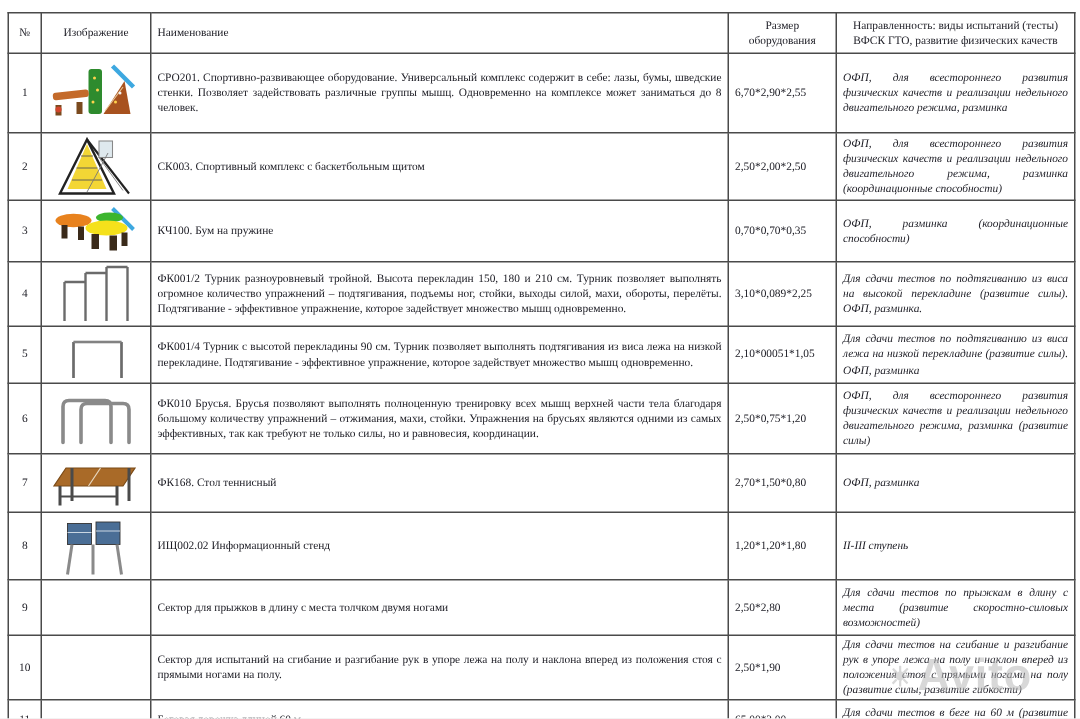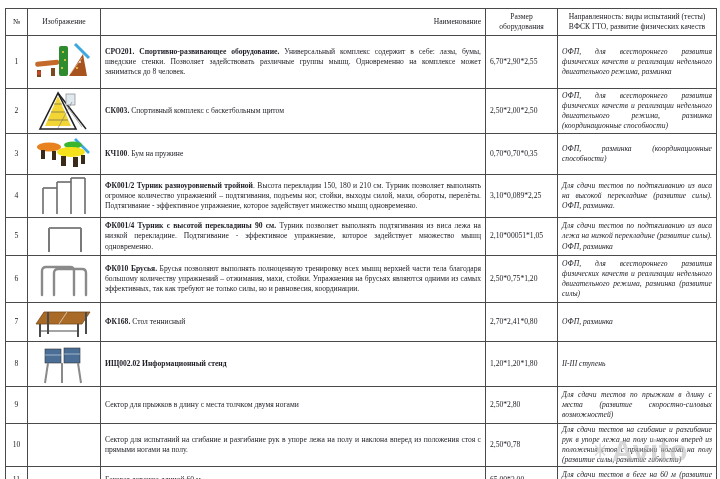--- a/index.html
+++ b/index.html
@@ -11,29 +11,29 @@
   table.equip {
     position:absolute; left:5px; top:8px; width:711px;
     border-collapse:collapse; table-layout:fixed;
     font-size:7.6px; line-height:1.32;
   }
   table.equip td, table.equip th {
     border:1px solid #4a4a4a; padding:1px 4px; vertical-align:middle;
     overflow:hidden;
   }
   th { font-weight:normal; text-align:center; padding:2px 3px; }
-  th.name-h { text-align:right; padding-left:5px;margin-top:27px; }
+  th.name-h { text-align:left; padding-left:5px;margin-top:27px; }
   td.num { text-align:center; }
   td.img { text-align:center; padding:1px; }
   td.name { text-align:justify; vertical-align:middle; padding:2px 5px; }
   td.name.indent .name-text { text-indent:16px; }
   .name-text { display:inline; }
   td.size { text-align:left; }
   td.dir { text-align:justify; vertical-align:top; padding:2px 4px;font-style:italic; }
-  .b { font-weight:bold; }
+  .b { font-weight:normal; }
   svg.equip-icon { display:block; margin:0 auto; }
   .watermark {
     position:absolute; left:592px; top:430px; width:126px; height:42px;
     display:flex; align-items:center; gap:3px;
     color:#b9b9b9; opacity:0.55; pointer-events:none;
     font-family:"Liberation Sans", sans-serif; font-weight:bold;
     font-size:30px; letter-spacing:0.5px;
     text-shadow:0 0 2px #ffffff;
   }
   .watermark .wm-leaf { font-size:18px; line-height:1; }
@@ -179,21 +179,21 @@
               <g stroke="#4a4a4a" stroke-width="2">
                 <line x1="8" y1="20" x2="8" y2="33"></line>
                 <line x1="46" y1="20" x2="46" y2="33"></line>
                 <line x1="54" y1="8" x2="54" y2="30"></line>
                 <line x1="16" y1="8" x2="16" y2="30"></line>
               </g>
               <line x1="8" y1="27" x2="46" y2="27" stroke="#4a4a4a" stroke-width="1.2"></line>
             </svg>
           </td>
           <td class="name"><span class="name-text"><span class="b">ФК168.</span> Стол теннисный</span></td>
-          <td class="size">2,70*2,41*0,80</td>
+          <td class="size">2,70*1,50*0,80</td>
           <td class="dir">ОФП, разминка</td>
         </tr>
         <tr style="height: 38px;">
           <td class="num">8</td>
           <td class="img">
             <svg class="equip-icon" width="50" height="42" viewBox="0 0 50 42">
               <rect x="6" y="6" width="16" height="14" fill="#4a6e96" stroke="#333" stroke-width="0.6"></rect>
               <rect x="25" y="5" width="16" height="15" fill="#4a6e96" stroke="#333" stroke-width="0.6"></rect>
               <line x1="6" y1="12" x2="22" y2="12" stroke="#c9d6e2" stroke-width="0.7"></line>
               <line x1="25" y1="11" x2="41" y2="11" stroke="#c9d6e2" stroke-width="0.7"></line>
@@ -212,21 +212,21 @@
           <td class="num">9</td>
           <td class="img"></td>
           <td class="name indent"><span class="name-text">Сектор для прыжков в длину с места толчком двумя ногами</span></td>
           <td class="size">2,50*2,80</td>
           <td class="dir">Для сдачи тестов по прыжкам в длину с места (развитие скоростно-силовых возможностей)</td>
         </tr>
         <tr style="height: 38px;">
           <td class="num">10</td>
           <td class="img"></td>
           <td class="name indent"><span class="name-text">Сектор для испытаний на сгибание и разгибание рук в упоре лежа на полу и наклона вперед из положения стоя с прямыми ногами на полу.</span></td>
-          <td class="size">2,50*0,78</td>
+          <td class="size">2,50*1,90</td>
           <td class="dir">Для сдачи тестов на сгибание и разгибание рук в упоре лежа на полу и наклон вперед из положения стоя с прямыми ногами на полу (развитие силы, развитие гибкости)</td>
         </tr>
         <tr style="height: 27px;">
           <td class="num">11</td>
           <td class="img"></td>
           <td class="name indent"><span class="name-text">Беговая дорожка длиной 60 м.</span></td>
           <td class="size">65,00*3,00</td>
           <td class="dir">Для сдачи тестов в беге на 60 м (развитие скоростных возможностей)</td>
         </tr>
       </tbody>

